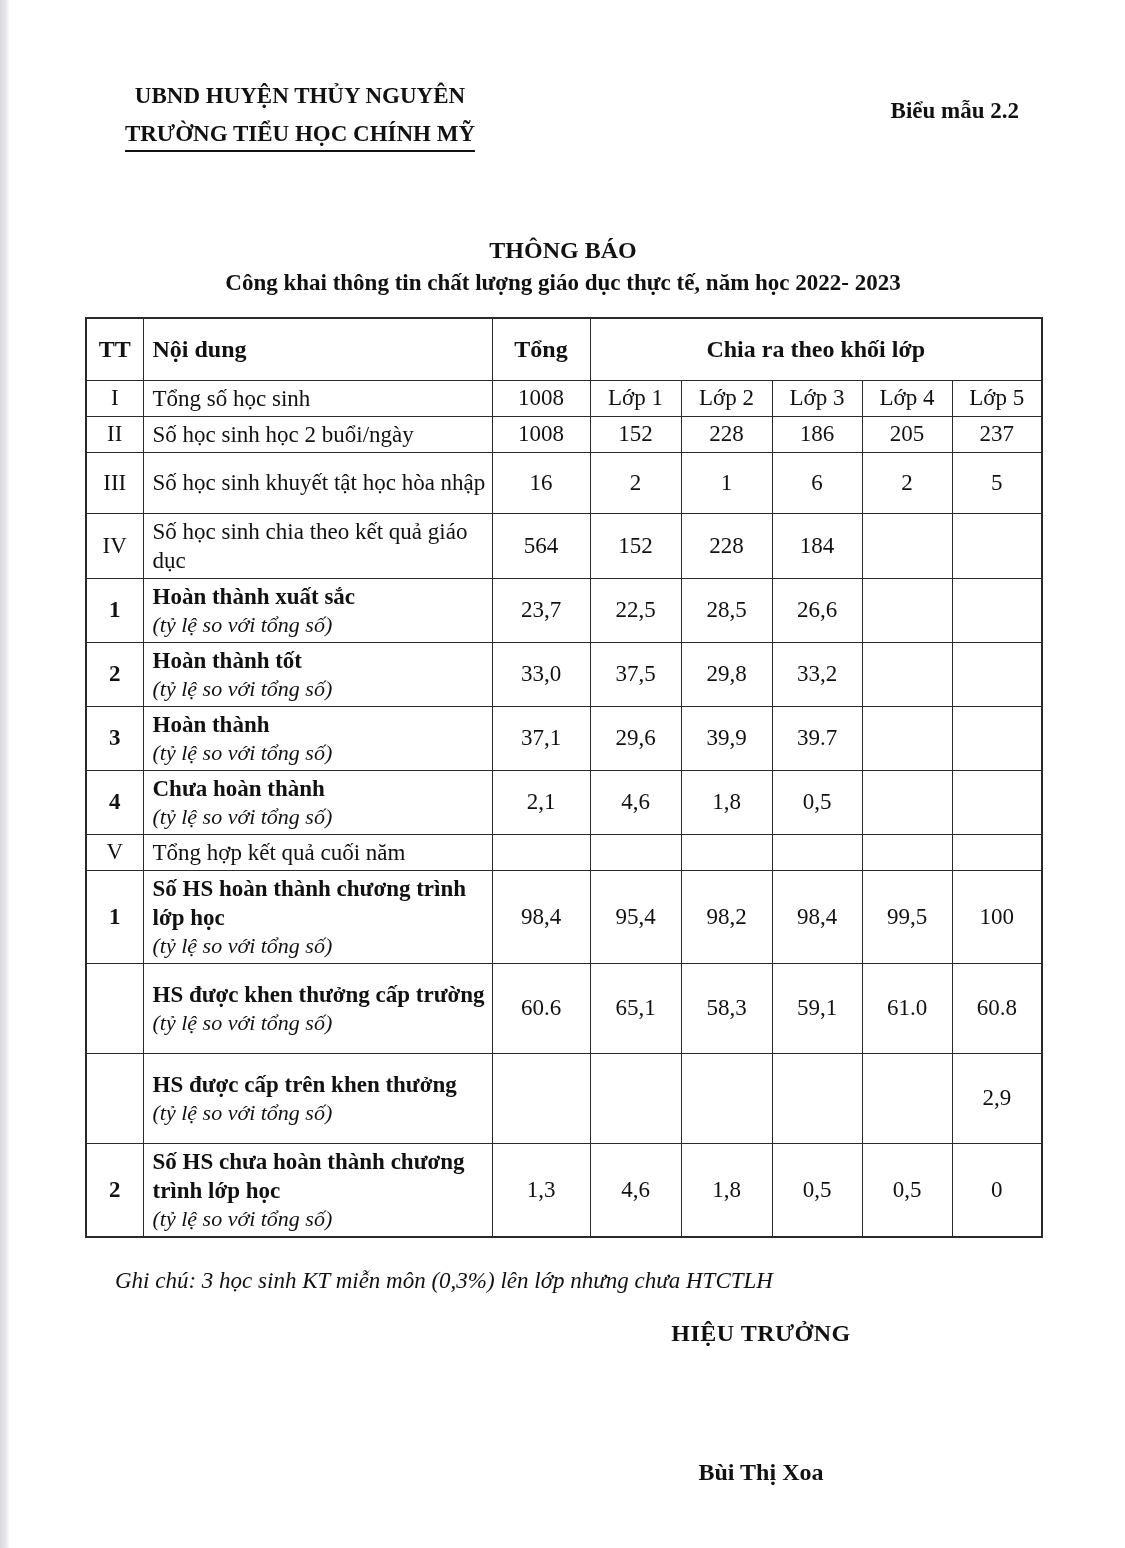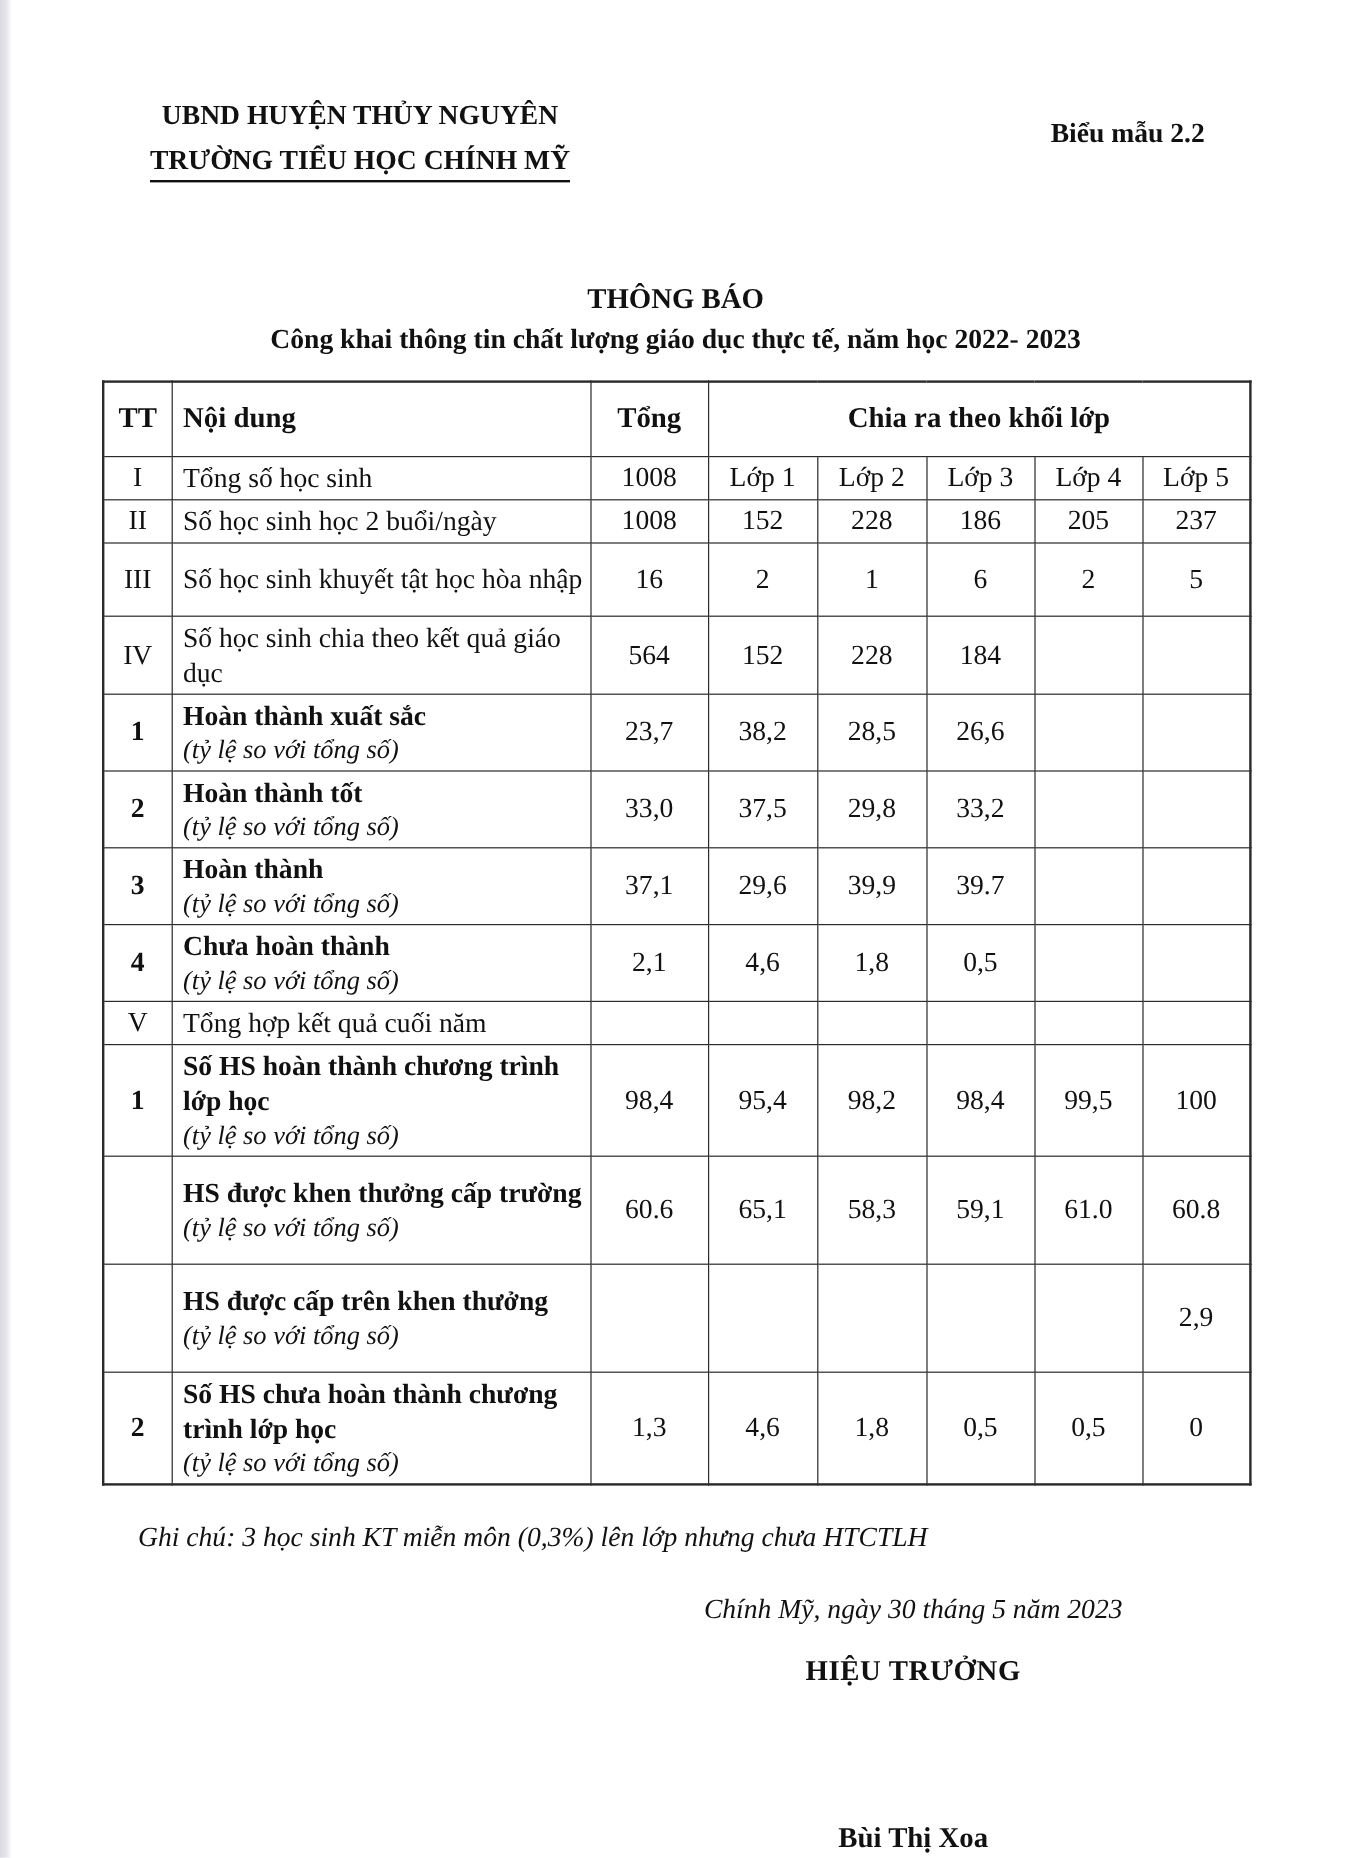--- a/index.html
+++ b/index.html
@@ -14,21 +14,21 @@
   .page-edge {
     position: absolute; left: 0; top: 0; bottom: 0; width: 10px;
     background: linear-gradient(to right, #d8d8e0 0%, #e6e6ec 55%, #ffffff 100%);
   }
   .content { position: absolute; left: 85px; top: 0; width: 956px; }
 
   
   .letterhead { margin-top: 82px; display: flex; justify-content: space-between; align-items: flex-start; }
   .org-block { width: 430px; text-align: center; font-weight: bold; font-size: 23px; line-height: 28px; }
   .org-line2 { display: inline-block; border-bottom: 2px solid #111; padding-bottom: 2px; margin-top: 10px; }
-  .form-label { font-weight: bold; font-size: 23px; margin-top: 16px; margin-right: 37px; }
+  .form-label { font-weight: bold; font-size: 23px; margin-top: 16px; margin-right: 22px; }
 
   
   .title-block { text-align: center; margin-top: 85px; }
   .doc-title { font-weight: bold; font-size: 24px; }
   .doc-subtitle { font-weight: bold; font-size: 23px; margin-top: 6px; }
 
   
   table { border-collapse: collapse; width: 956px; margin-top: 21px; table-layout: fixed; }
   th, td { border: 1px solid #2a2a2a; vertical-align: middle; font-size: 23px; }
   table { border: 2px solid #2a2a2a; padding-left: 48px; }
@@ -143,21 +143,21 @@
           <td></td>
           <td></td>
         </tr>
         <tr>
           <td class="tt b">1</td>
           <td class="lbl">
             <div class="t b">Hoàn thành xuất sắc</div>
             <div class="sub">(tỷ lệ so với tổng số)</div>
           </td>
           <td>23,7</td>
-          <td>38,2</td>
+          <td>22,5</td>
           <td>28,5</td>
           <td>26,6</td>
           <td></td>
           <td></td>
         </tr>
         <tr>
           <td class="tt b">2</td>
           <td class="lbl">
             <div class="t b">Hoàn thành tốt</div>
             <div class="sub">(tỷ lệ so với tổng số)</div>
@@ -258,18 +258,17 @@
           <td>0,5</td>
           <td>0,5</td>
           <td>0</td>
         </tr>
       </tbody>
   </table>
 
   <div class="note">Ghi chú: 3 học sinh KT miễn môn (0,3%) lên lớp nhưng chưa HTCTLH</div>
 
   <div class="sign-block">
-    <div class="date-line">Chính Mỹ, ngày 30 tháng 5 năm 2023</div>
     <div class="signer-title">HIỆU TRƯỞNG</div>
     <div class="signer-name">Bùi Thị Xoa</div>
   </div>
 
 </div>
 
 </body></html>

